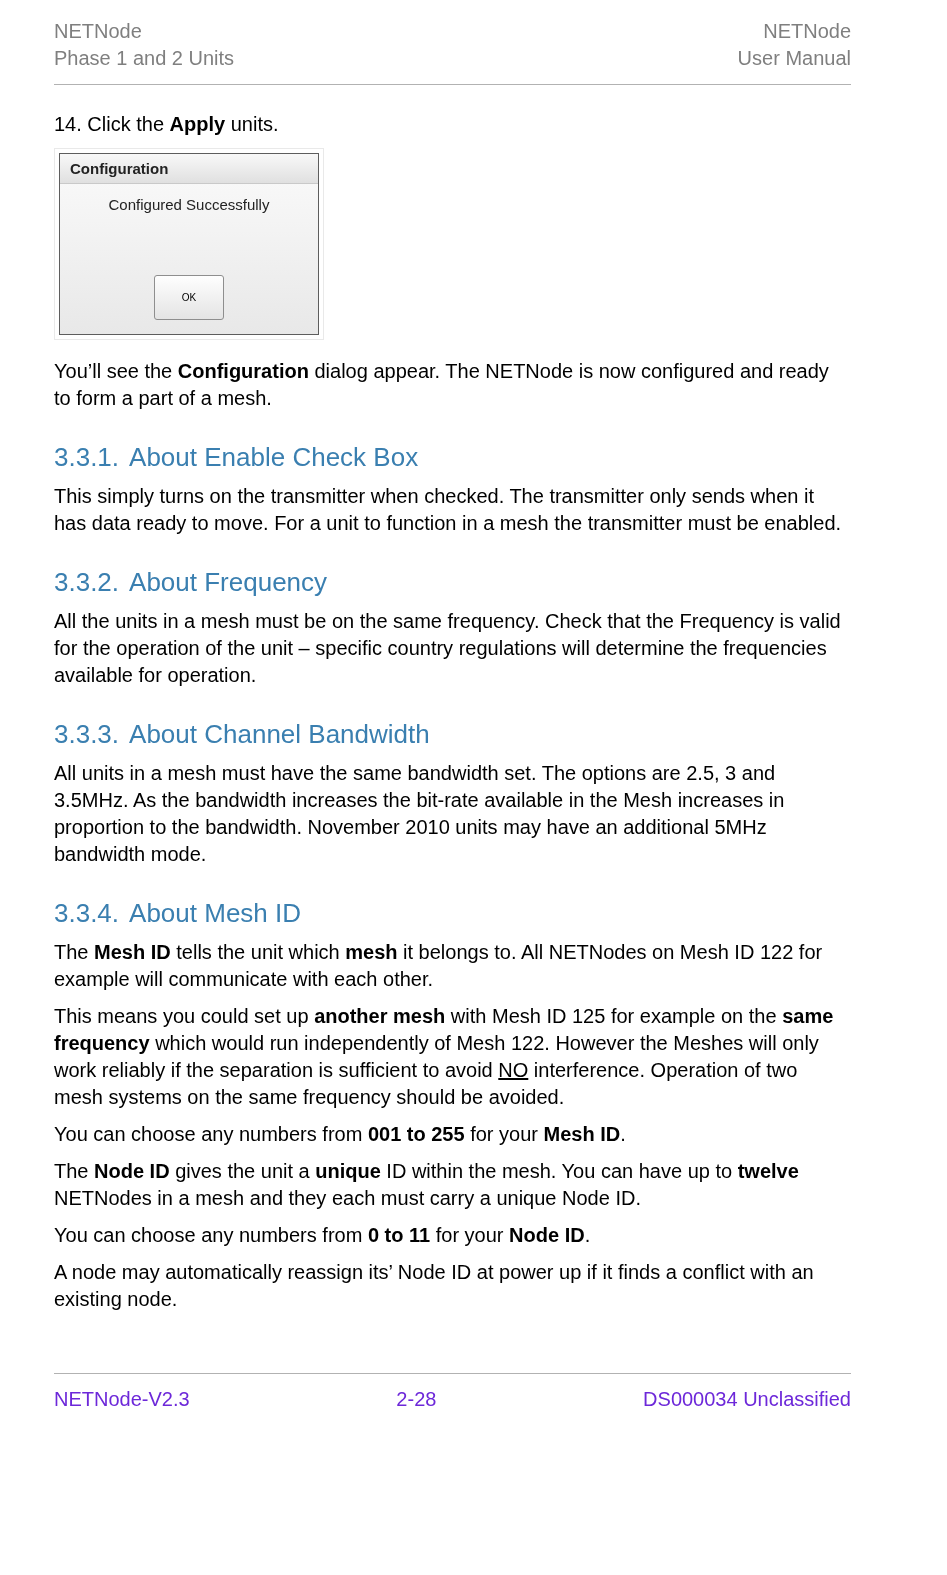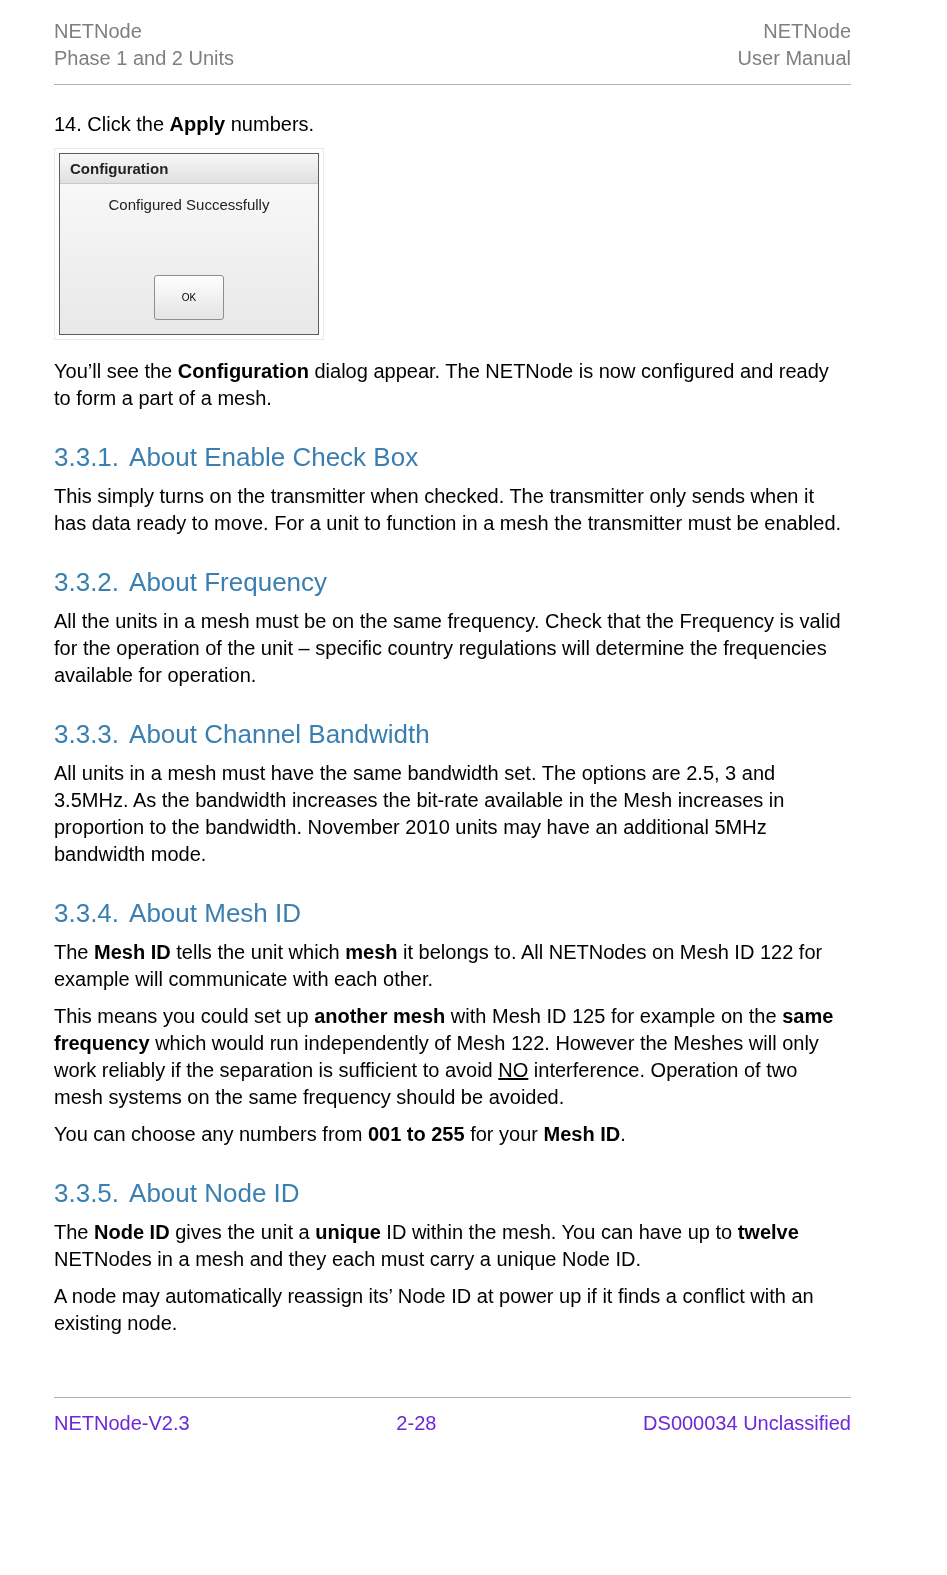--- a/index.html
+++ b/index.html
@@ -39,21 +39,21 @@
     <div class="right">
       <div>NETNode</div>
       <div>User Manual</div>
     </div>
   </div>
 
   <div class="body">
 
 
     <p class="step">
-      <span>14. Click the </span><span class="bold">Apply</span><span> numbers.</span>
+      <span>14. Click the </span><span class="bold">Apply</span><span> units.</span>
     </p>
 
     <div class="dialog-wrap">
       <div class="dialog-outer">
         <div class="dialog">
           <div class="dialog-title">Configuration</div>
           <div class="dialog-body">
             <div class="msg">Configured Successfully</div>
             <button class="ok-btn">OK</button>
           </div>
@@ -78,23 +78,25 @@
     <p>
       <span>The </span><span class="bold">Mesh ID</span><span> tells the unit which </span><span class="bold">mesh</span><span> it belongs to. All NETNodes on Mesh ID 122 for example will communicate with each other.</span>
     </p>
     <p>
       <span>This means you could set up </span><span class="bold">another mesh</span><span> with Mesh ID 125 for example on the </span><span class="bold">same frequency</span><span> which would run independently of Mesh 122. However the Meshes will only work reliably if the separation is sufficient to avoid </span><span class="under">NO</span><span> interference. Operation of two mesh systems on the same frequency should be avoided.</span>
     </p>
     <p>
       <span>You can choose any numbers from </span><span class="bold">001 to 255</span><span> for your </span><span class="bold">Mesh ID</span><span>.</span>
     </p>
 
-    <h2><span class="num">3.3.5.</span><span>About Node ID</span></h2>
     <p>
       <span>The </span><span class="bold">Node ID</span><span> gives the unit a </span><span class="bold">unique</span><span> ID within the mesh. You can have up to </span><span class="bold">twelve</span><span> NETNodes in a mesh and they each must carry a unique Node ID.</span>
+    </p>
+    <p>
+      <span>You can choose any numbers from </span><span class="bold">0 to 11</span><span> for your </span><span class="bold">Node ID</span><span>.</span>
     </p>
     <p>A node may automatically reassign its’ Node ID at power up if it finds a conflict with an existing node.</p>
 
   </div>
 
   <div class="footer-rule"></div>
   <div class="footer">
     <div>NETNode-V2.3</div>
     <div>2-28</div>
     <div>DS000034 Unclassified</div>

